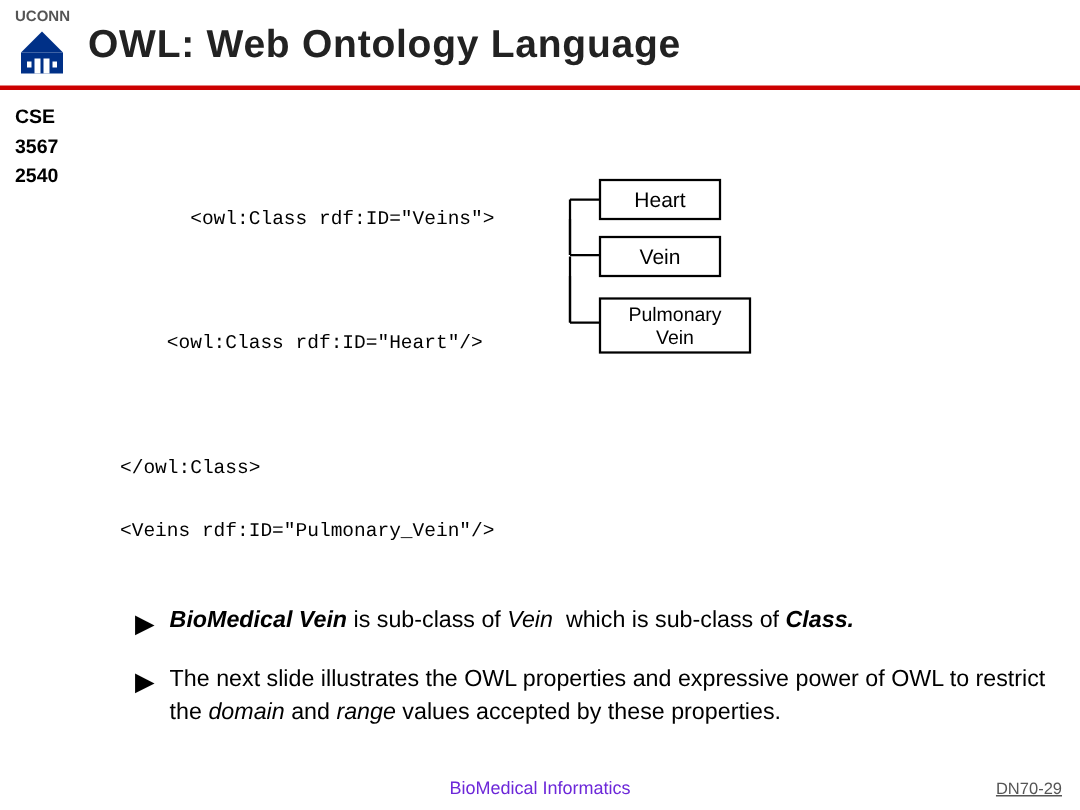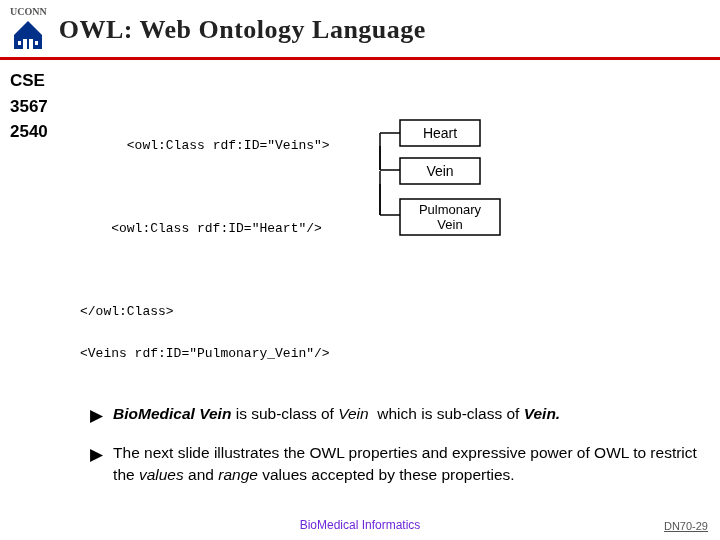--- a/index.html
+++ b/index.html
@@ -12,21 +12,20 @@
       overflow: hidden;
       position: relative;
     }
 
     
     #header {
       display: flex;
       align-items: center;
       padding: 6px 10px 4px 10px;
       border-bottom: 3px solid #c00;
-      font-family: Liberation Serif, serif;
     }
     #logo-area {
       display: flex;
       flex-direction: column;
       align-items: center;
       margin-right: 12px;
     }
     #logo-text {
       font-size: 10px;
       color: #555;
@@ -41,21 +40,21 @@
       font-weight: bold;
       color: #222;
       letter-spacing: 0.5px;
     }
 
     
     #course-info {
       position: absolute;
       left: 10px;
       top: 68px;
-      font-size: 17px;
+      font-size: 13px;
       font-weight: bold;
       color: #000;
       line-height: 1.5;
     }
 
     
     #main {
       margin-top: 55px;
       margin-left: 80px;
       margin-right: 10px;
@@ -194,28 +193,28 @@
         <line x1="20" y1="56" x2="20" y2="100" stroke="black" stroke-width="1.5"></line>
       </svg>
     </div>
   </div>
 
   <div id="bullets">
 
     <div class="bullet-item">
       <span class="bullet-marker">▶</span>
       <span class="bullet-text">
-        <i><b>BioMedical Vein</b></i> is sub-class of <i>Vein</i>&nbsp; which is sub-class of <i><b>Vein.</b></i>
+        <i><b>BioMedical Vein</b></i> is sub-class of <i>Vein</i>&nbsp; which is sub-class of <i><b>Class.</b></i>
       </span>
     </div>
 
     <div class="bullet-item">
       <span class="bullet-marker">▶</span>
       <span class="bullet-text">
-        The next slide illustrates the OWL properties and expressive power of OWL to restrict the <i>values</i> and <i>range</i> values accepted by these properties.
+        The next slide illustrates the OWL properties and expressive power of OWL to restrict the <i>domain</i> and <i>range</i> values accepted by these properties.
       </span>
     </div>
   </div>
 </div>
 
 <div id="footer">
   <span>BioMedical Informatics</span>
 </div>
 <div id="slide-num">DN70-29</div>
 

